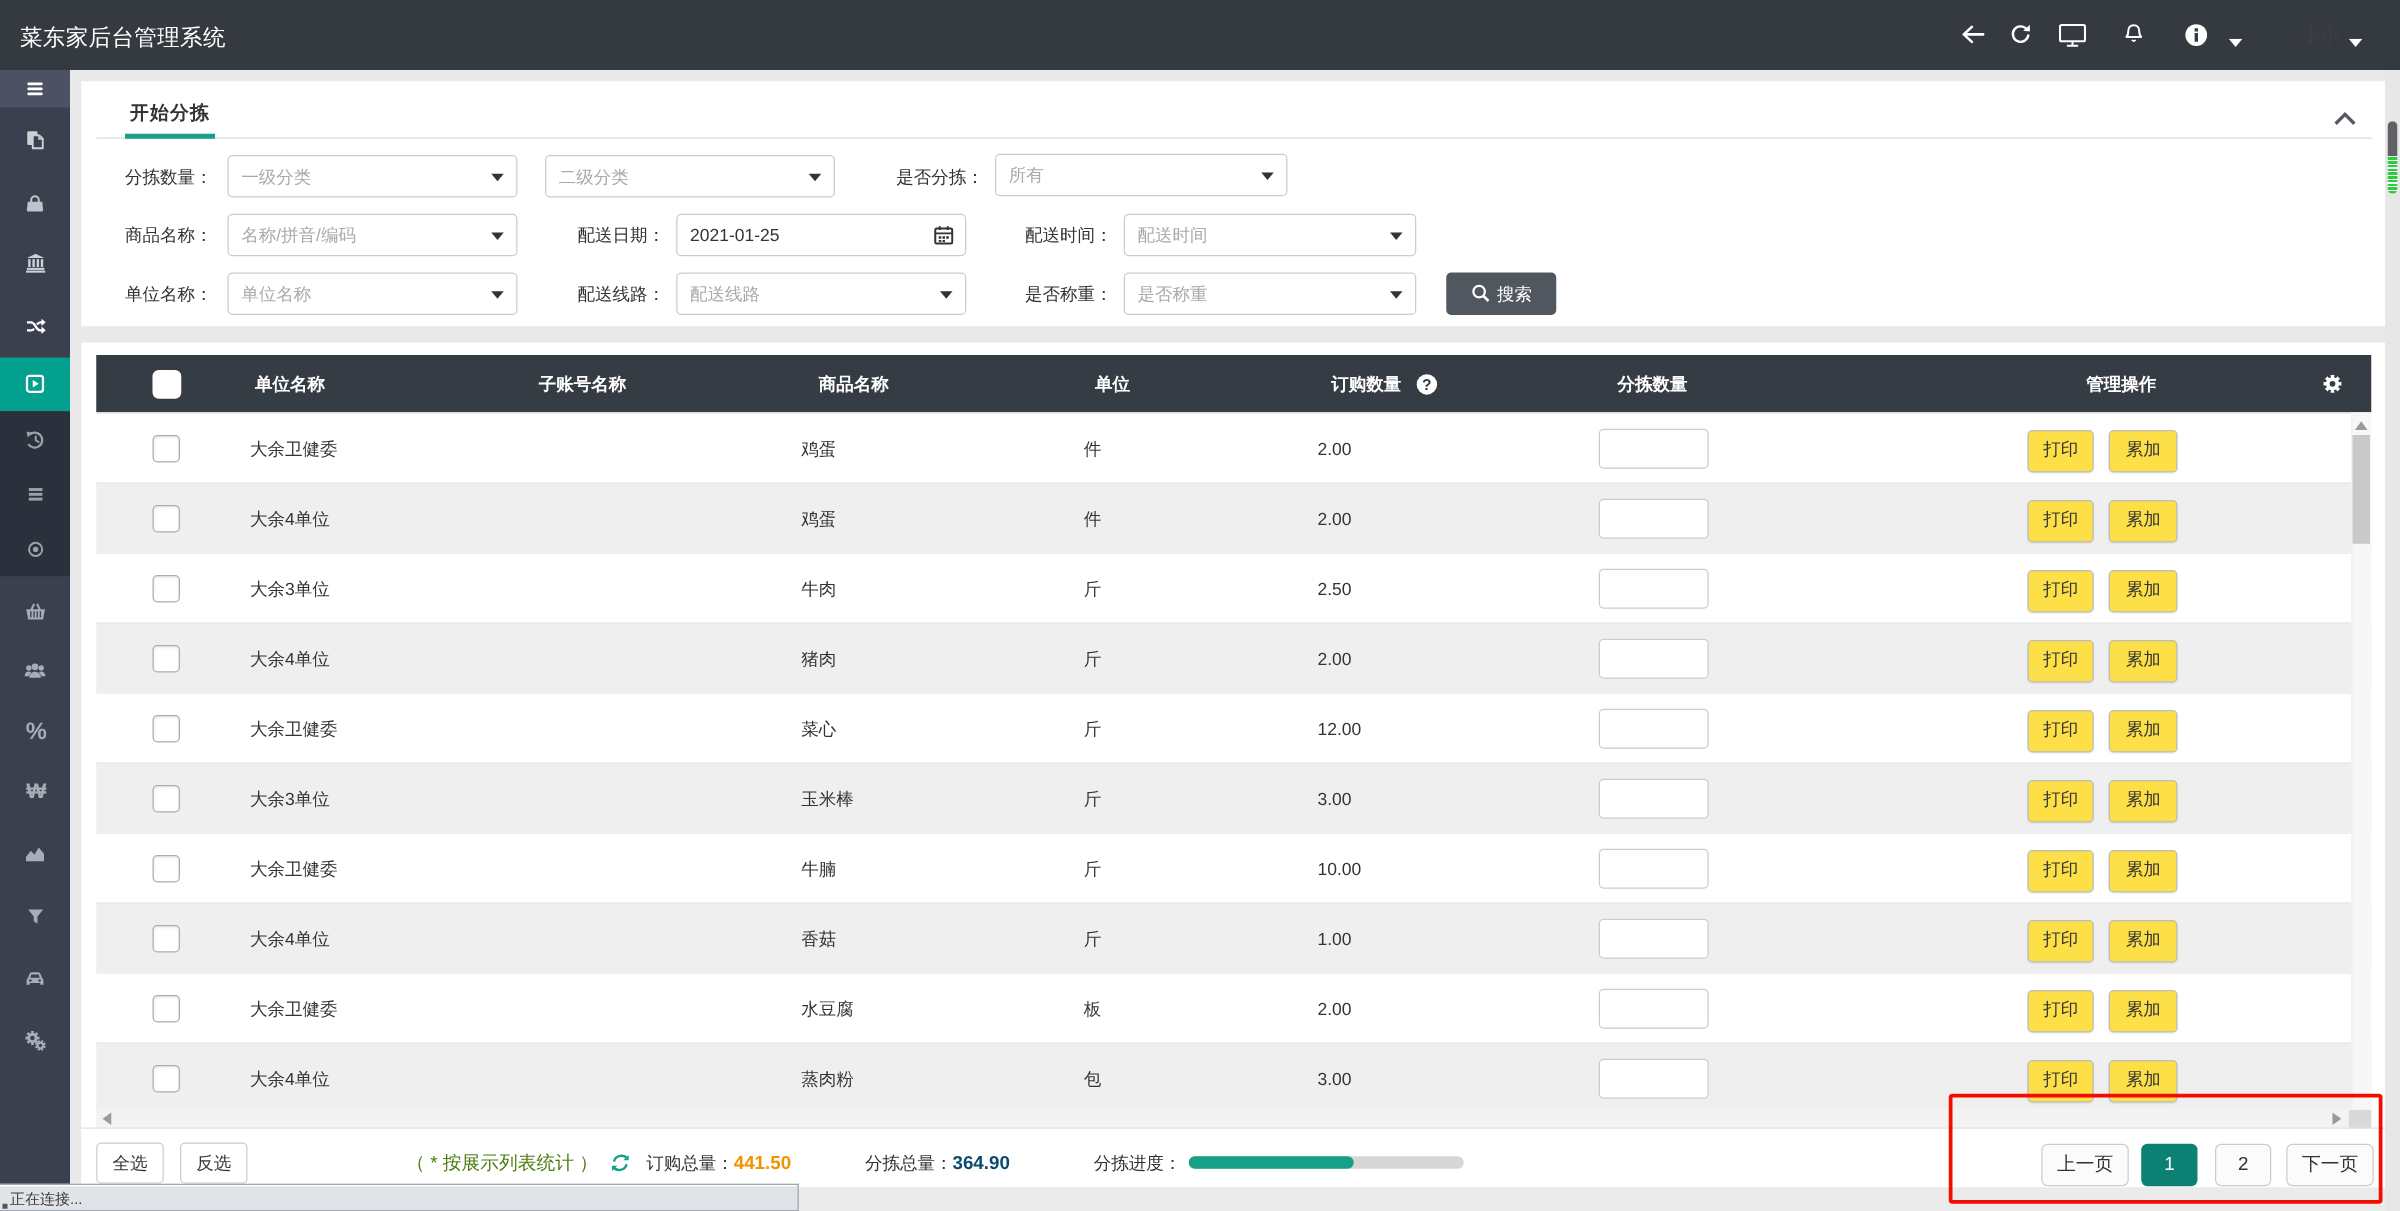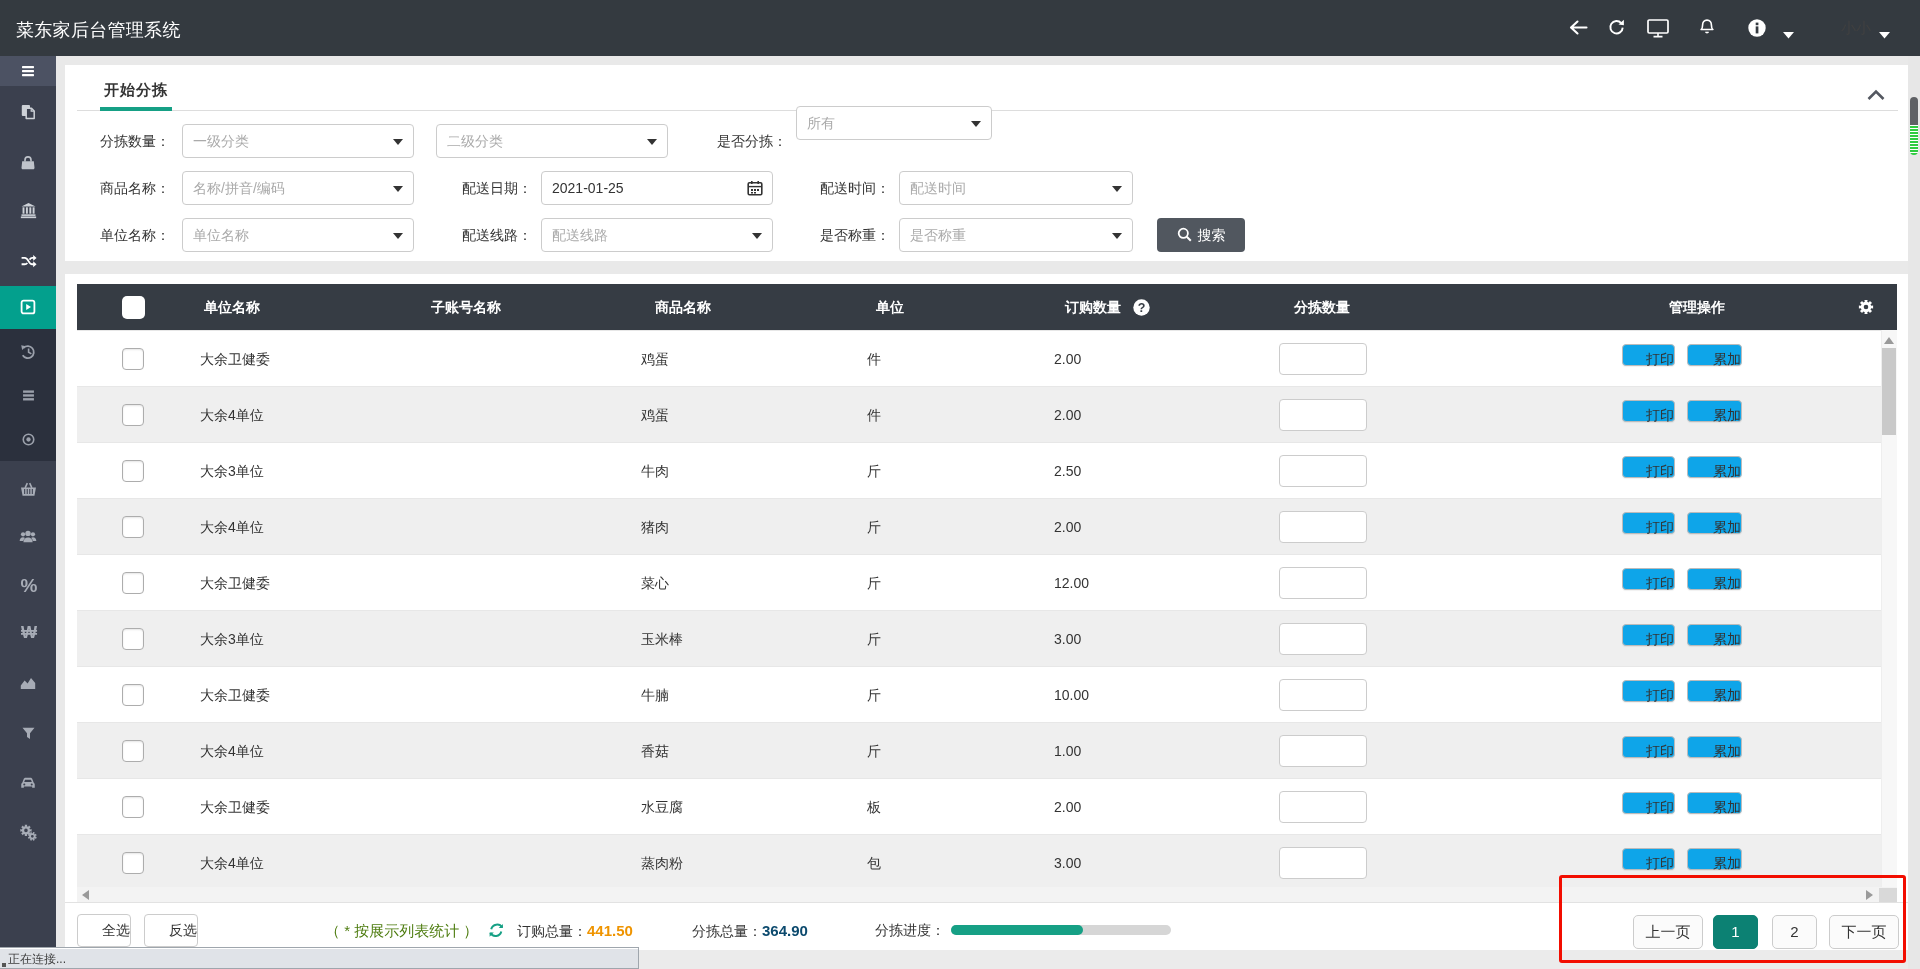--- a/index.html
+++ b/index.html
@@ -3,22 +3,22 @@
 *{margin:0;padding:0;box-sizing:border-box}
 html,body{width:1920px;height:969px;overflow:hidden;font-family:"Liberation Sans",sans-serif;background:#e9e9e9;position:relative}
 .ab{position:absolute}
 .lbl{position:absolute;font-size:14px;color:#333;line-height:34px;text-align:right}
 .sel{position:absolute;height:34px;background:#fff;border:1px solid #ccc;border-radius:4px;font-size:14px;color:#aaa;line-height:32px;padding-left:10px}
 .sel:after{content:"";position:absolute;right:10px;top:14px;border-left:5px solid transparent;border-right:5px solid transparent;border-top:6px solid #333}
 .row{position:absolute;left:77px;width:1820px;height:56px;border-top:1px solid #e7e7e7}
 .row span{position:absolute;font-size:14px;color:#333;top:0;line-height:56px}
 .cb{position:absolute;left:45px;top:17px;width:22px;height:22px;background:#fff;border:1px solid #adadad;border-radius:4px;box-shadow:inset 0 1px 2px rgba(0,0,0,.1)}
 .inp{position:absolute;left:1202px;top:12px;width:88px;height:32px;background:#fff;border:1px solid #ccc;border-radius:4px}
-.bt{position:absolute;top:13px;height:22px;background:#0ea5e9;border:1px solid #bbb;border-radius:4px;font-size:14px;color:#333;line-height:28px;text-align:right;box-shadow:0 1px 1px rgba(0,0,0,.06)}
-.fbt{position:absolute;top:914px;height:33px;background:#fff;border:1px solid #ccc;border-radius:4px;font-size:14px;color:#333;line-height:31px;text-align:right}
+.bt{position:absolute;top:13px;height:34px;background:#fde047;border:1px solid #bbb;border-radius:4px;font-size:14px;color:#333;line-height:28px;text-align:center;box-shadow:0 1px 1px rgba(0,0,0,.06)}
+.fbt{position:absolute;top:914px;height:33px;background:#fff;border:1px solid #ccc;border-radius:4px;font-size:14px;color:#333;line-height:31px;text-align:center}
 .pbt{position:absolute;top:915px;height:34px;background:#fbfbfb;border:1px solid #ccc;border-radius:5px;font-size:15px;color:#333;line-height:32px;text-align:center}
 .ftx{position:absolute;top:914px;height:33px;line-height:33px;font-size:14px;color:#333}
 .hc{position:absolute;top:0;line-height:46px;font-size:14px;color:#fff;font-weight:bold;text-align:center;transform:translateX(-50%)}
 
 </style></head><body>
 <div class="ab" style="left:0;top:0;width:1920px;height:56px;background:#343a40"></div>
 <div class="ab" style="left:16px;top:18px;font-size:18px;color:#fff;letter-spacing:.3px">菜东家后台管理系统</div>
 <div class="ab" style="left:1567px;top:18px"><svg width="21" height="19" viewBox="0 0 21 19" style="">
       <path d="M19.5 9.5H4.5M10.5 3.5 4 9.5l6.5 6" fill="none" stroke="#fff" stroke-width="2.1" stroke-linecap="round" stroke-linejoin="round"></path>
     </svg></div>
@@ -137,21 +137,21 @@
 <div class="lbl" style="left:50px;top:124px;width:120px">分拣数量：</div>
 <div class="lbl" style="left:50px;top:171px;width:120px">商品名称：</div>
 <div class="lbl" style="left:50px;top:218px;width:120px">单位名称：</div>
 <div class="lbl" style="left:412px;top:171px;width:120px">配送日期：</div>
 <div class="lbl" style="left:412px;top:218px;width:120px">配送线路：</div>
 <div class="lbl" style="left:667px;top:124px;width:120px">是否分拣：</div>
 <div class="lbl" style="left:770px;top:171px;width:120px">配送时间：</div>
 <div class="lbl" style="left:770px;top:218px;width:120px">是否称重：</div>
 <div class="sel" style="left:182px;top:124px;width:232px">一级分类</div>
 <div class="sel" style="left:436px;top:124px;width:232px">二级分类</div>
-<div class="sel" style="left:796px;top:106px;width:196px">所有</div>
+<div class="sel" style="left:796px;top:123px;width:234px">所有</div>
 <div class="sel" style="left:182px;top:171px;width:232px">名称/拼音/编码</div>
 <div class="sel" style="left:899px;top:171px;width:234px">配送时间</div>
 <div class="sel" style="left:182px;top:218px;width:232px">单位名称</div>
 <div class="sel" style="left:541px;top:218px;width:232px">配送线路</div>
 <div class="sel" style="left:899px;top:218px;width:234px">是否称重</div>
 <div class="ab" style="left:541px;top:171px;width:232px;height:34px;background:#fff;border:1px solid #ccc;border-radius:4px;font-size:14px;color:#333;line-height:32px;padding-left:10px">2021-01-25<svg width="16" height="16" viewBox="0 0 16 16" style="position:absolute;right:9px;top:8px">
       <rect x="1.2" y="2.8" width="13.6" height="12" rx="1.2" fill="none" stroke="#333" stroke-width="1.6"></rect>
       <path d="M1.2 6.6h13.6" stroke="#333" stroke-width="1.4"></path>
       <path d="M4.8 1v3M11.2 1v3" stroke="#333" stroke-width="1.6"></path>
       <path d="M4 9h2v2H4zM7 9h2v2H7zM10 9h2v2h-2zM4 12h2v1.6H4zM7 12h2v1.6H7z" fill="#333"></path>

